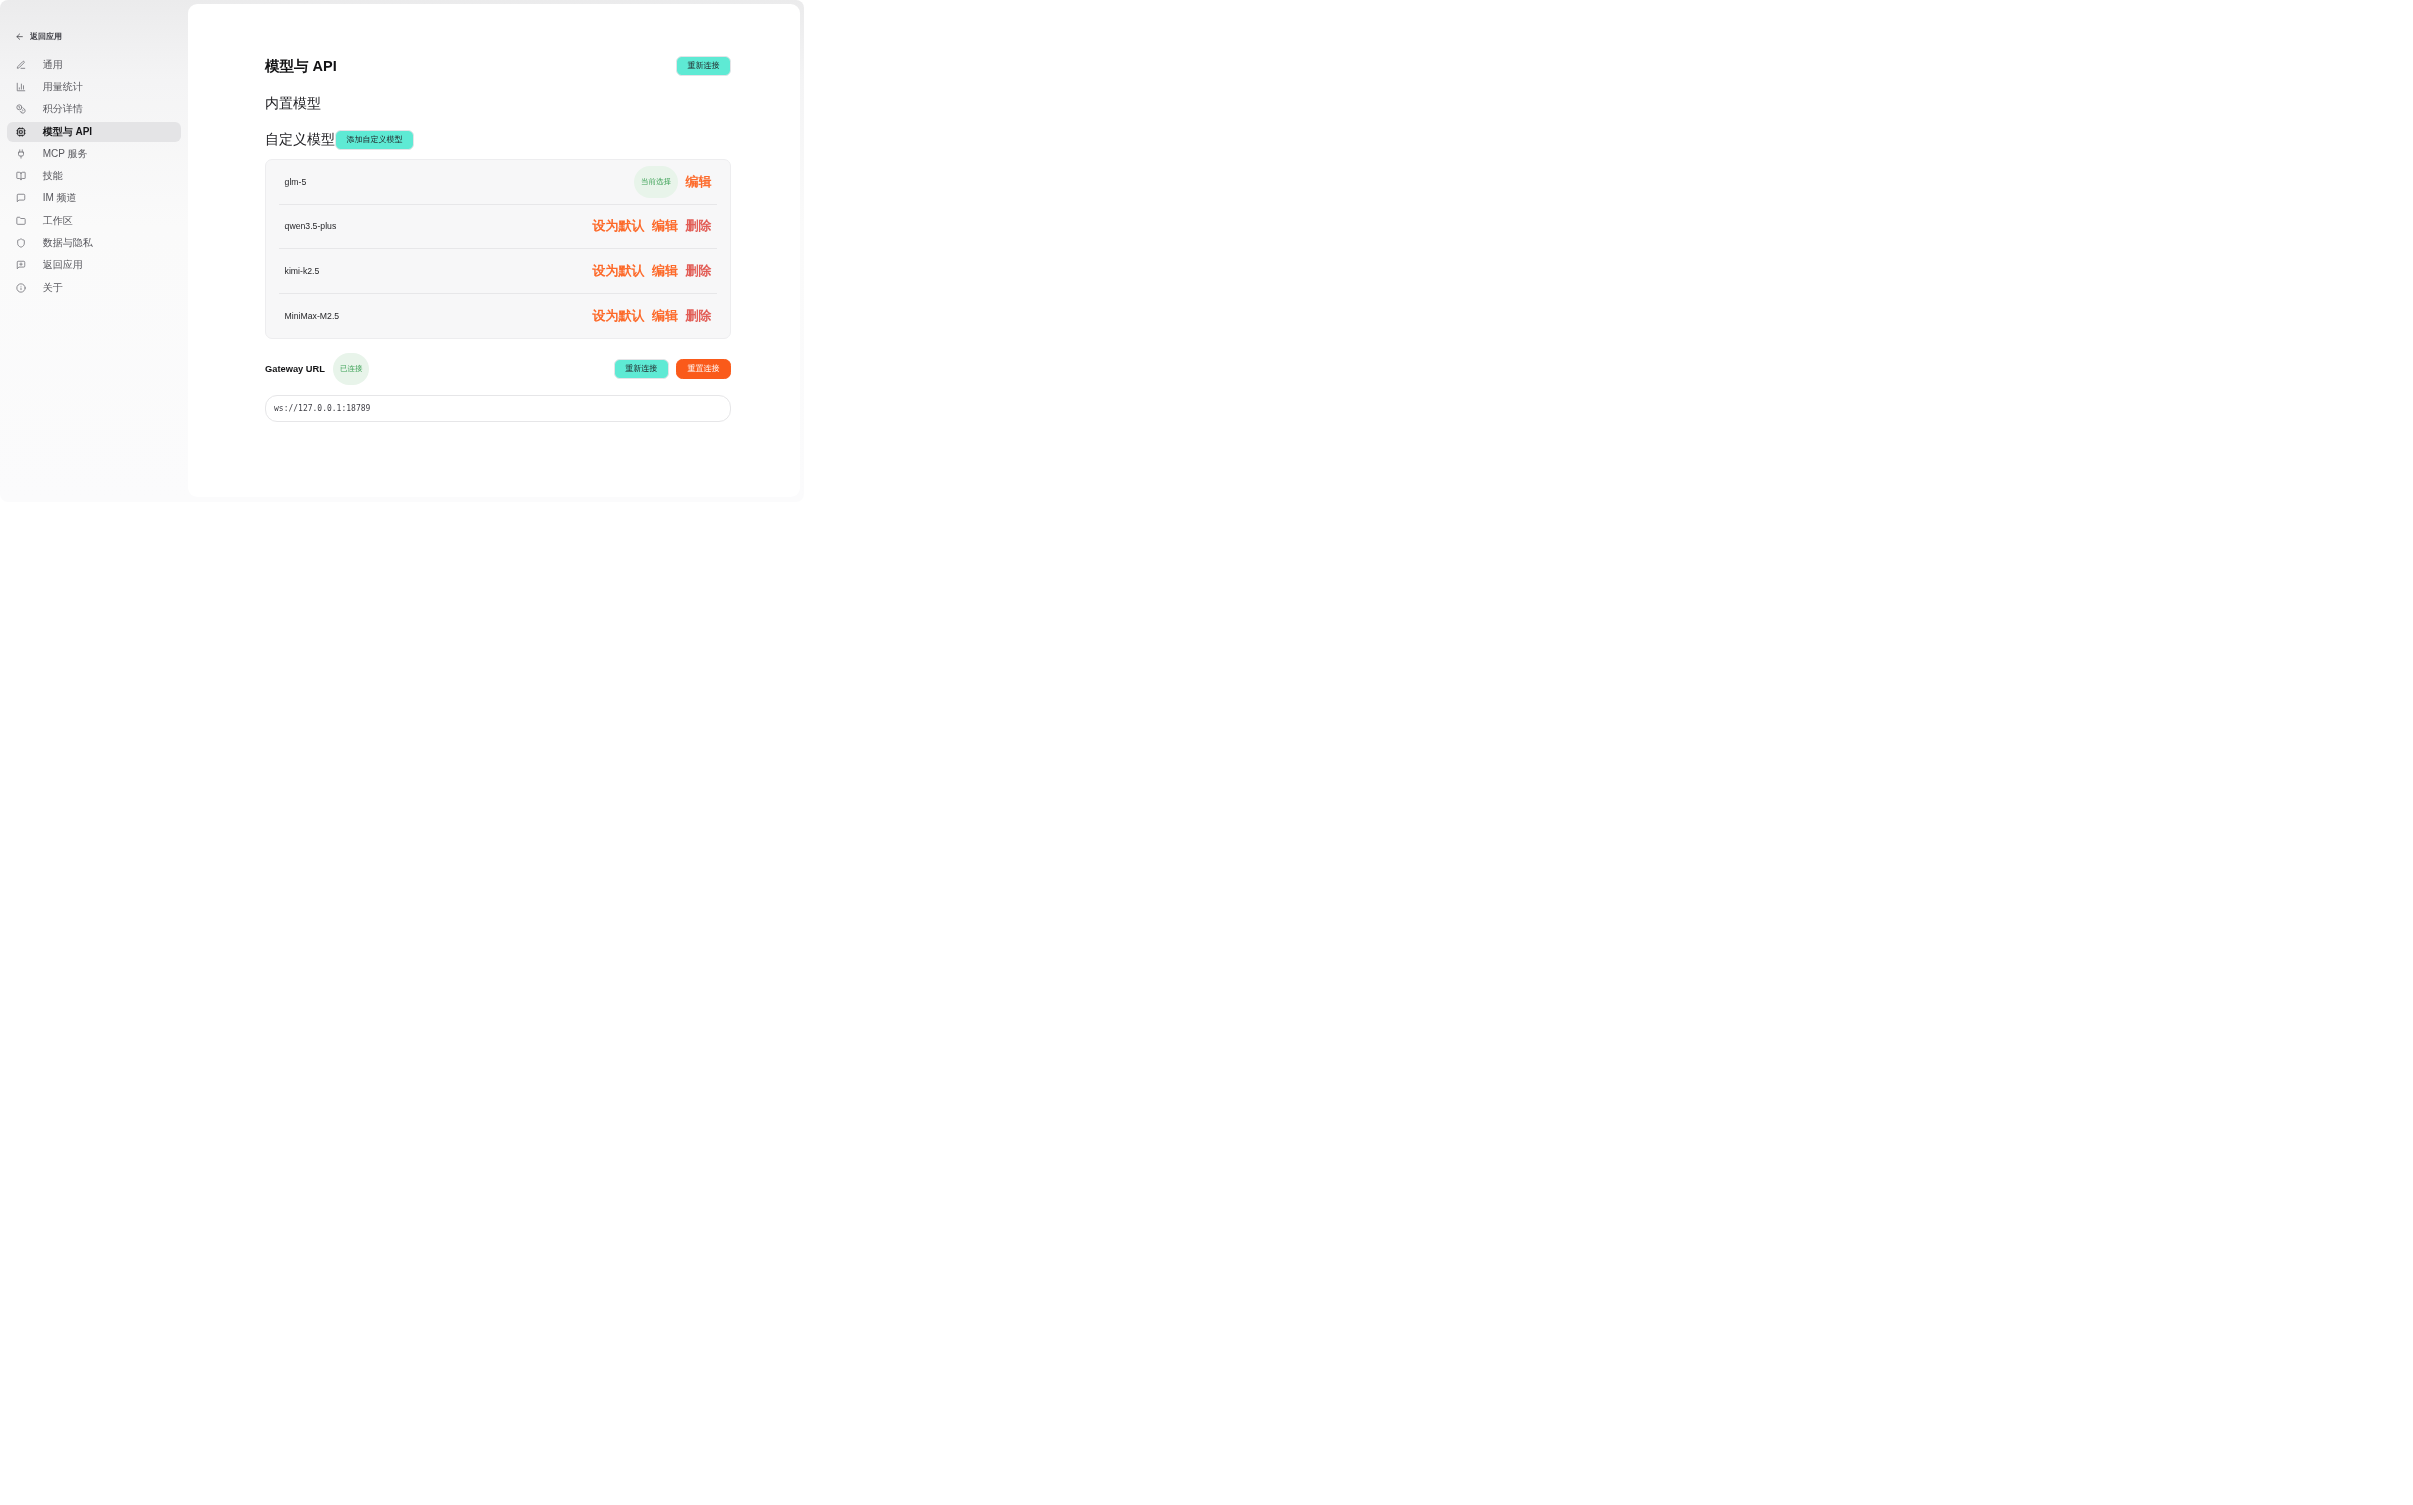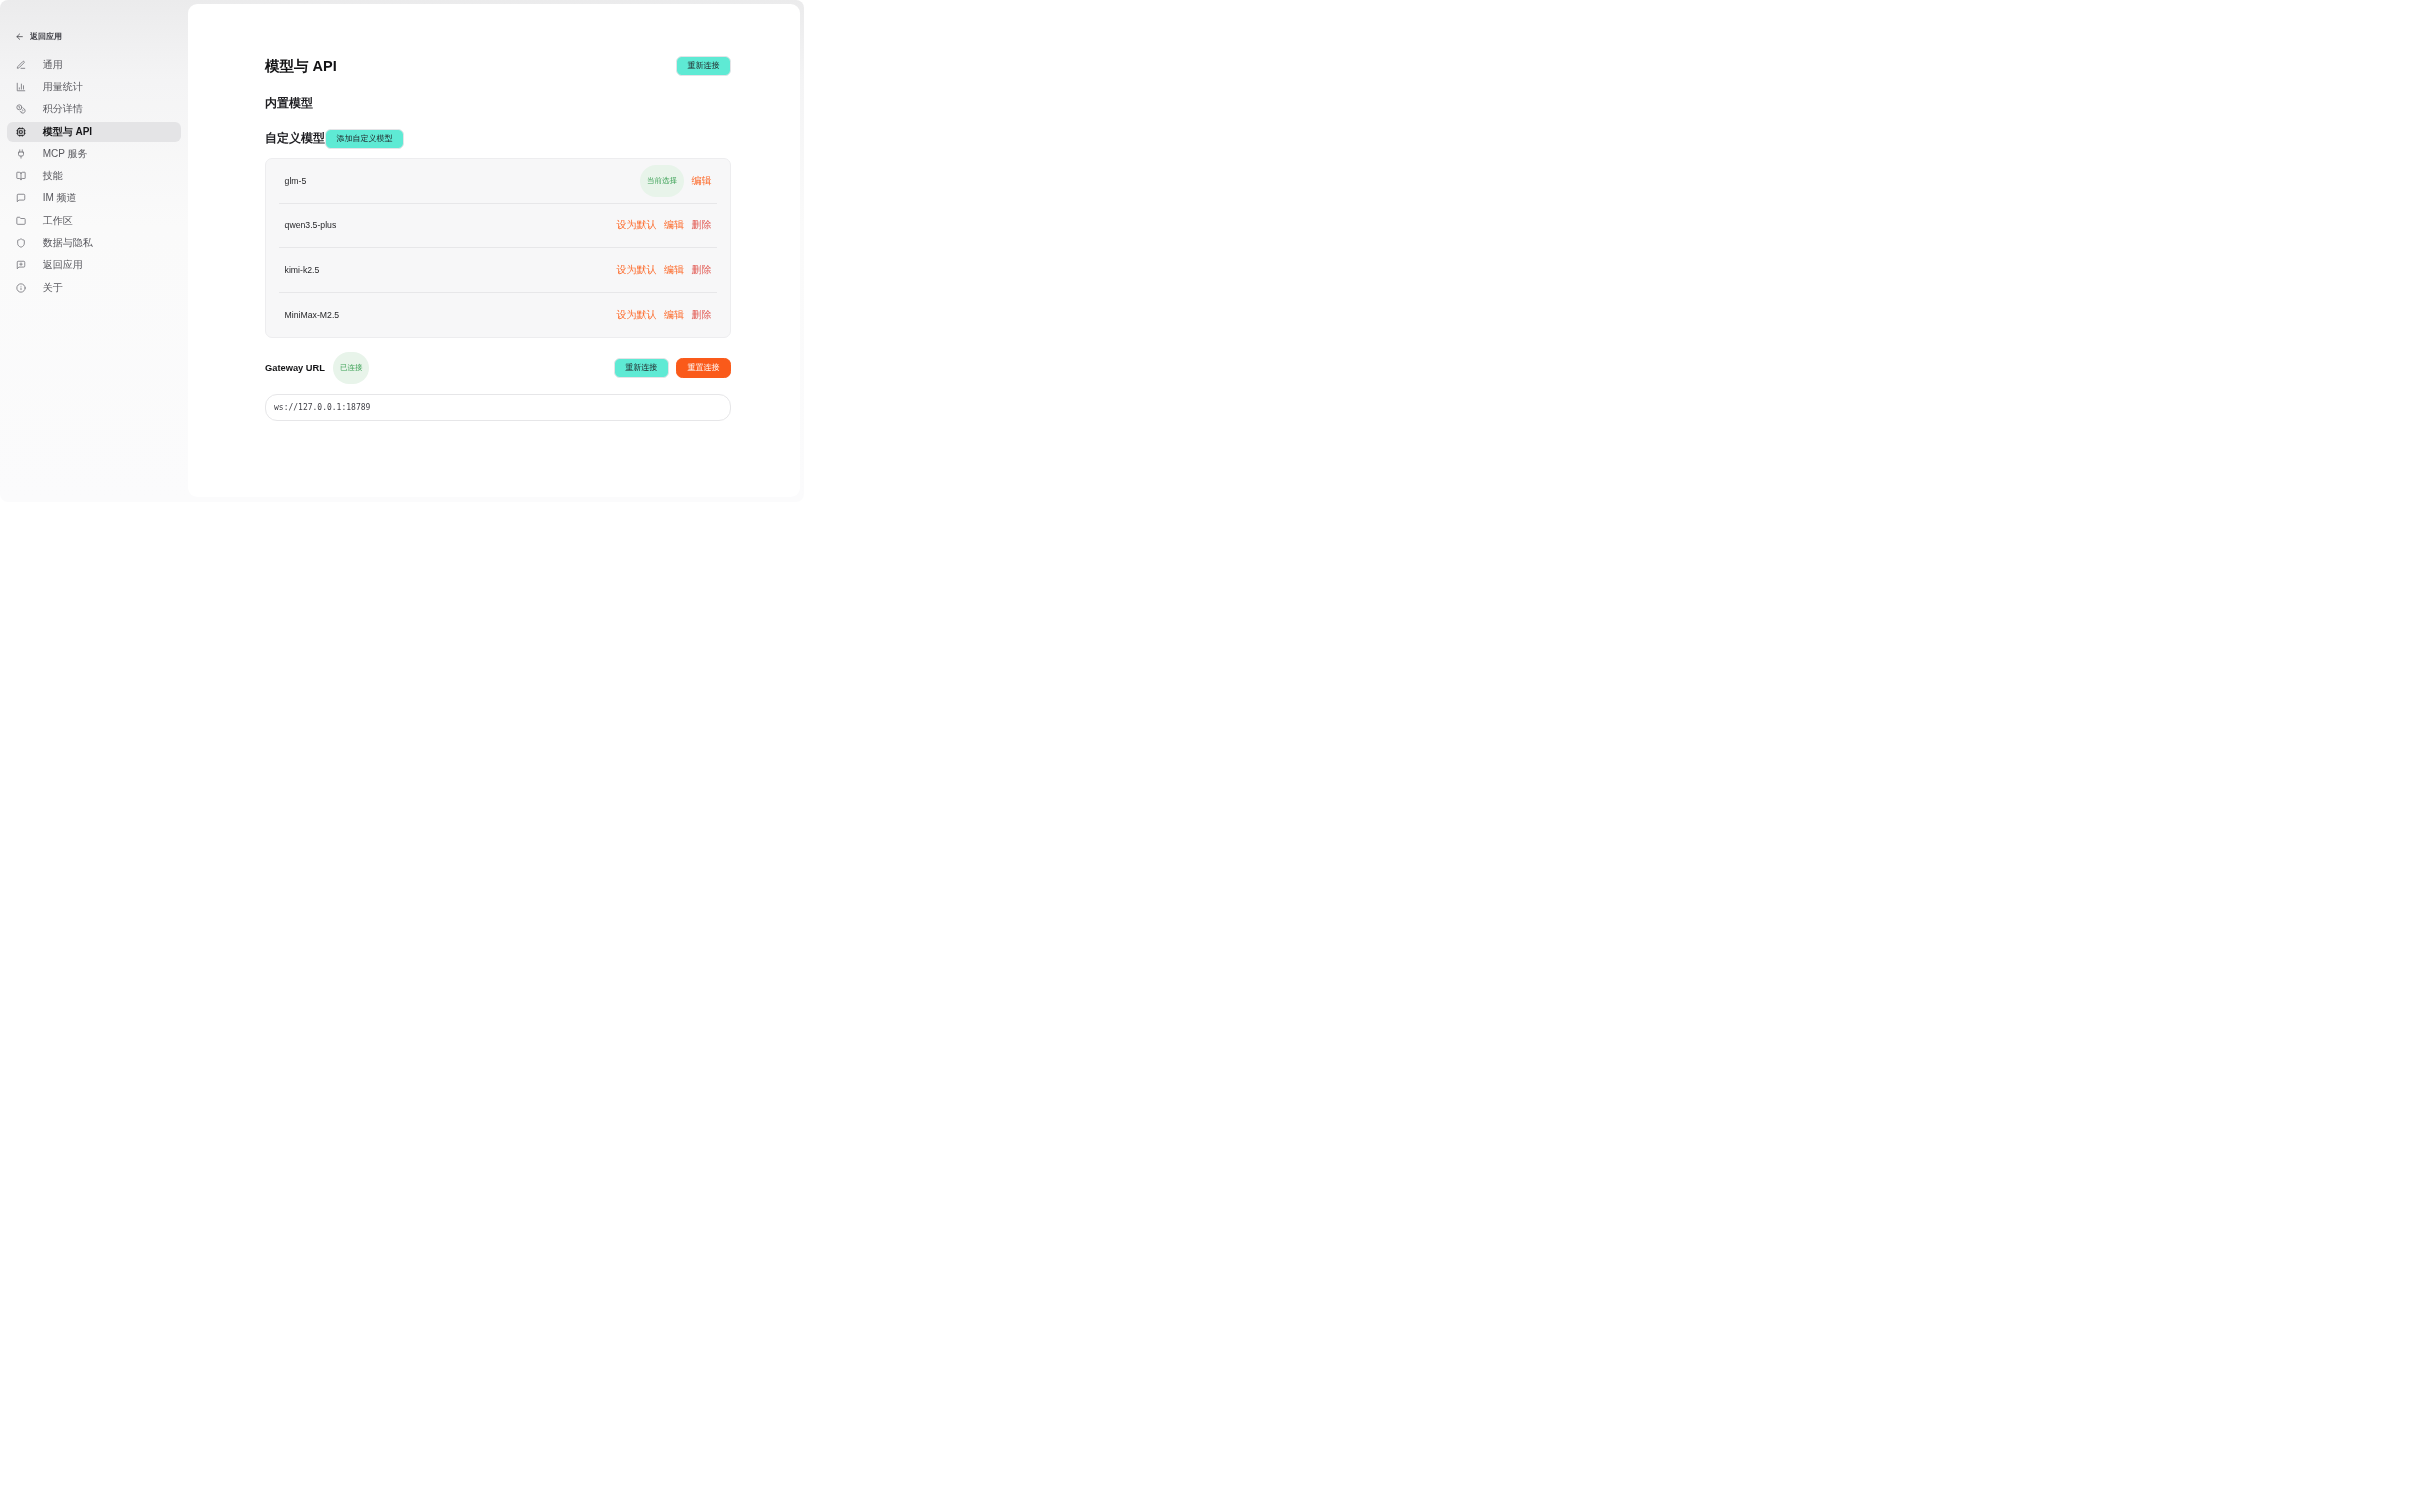--- a/index.html
+++ b/index.html
@@ -56,39 +56,39 @@
     box-sizing:border-box;display:inline-flex;align-items:center;justify-content:center;
     height:20px;padding:0 10.4px;border-radius:5.8px;border:0.6px solid #e4e4e7;
     background:#5eead4;font-size:8px;font-weight:500;color:#1f1f23;cursor:pointer;
     white-space:nowrap;font-family:inherit;
   }
   .btn.primary{
     background:var(--accent-orange,#fa5a1a);border-color:var(--accent-orange,#fa5a1a);
     color:#fff;border-radius:6.4px;
   }
 
-  .section-label{font-size:12px;font-weight:700;color:#1f1f23;}
+  .section-label{font-size:14px;font-weight:400;color:#1f1f23;}
   .builtin-label{margin-top:19px;}
 
   .panel{
     box-sizing:border-box;background:#f7f7f8;border:0.6px solid #ededef;border-radius:7px;
   }
   .builtin-panel{margin-top:8.7px;height:49px;display:flex;align-items:center;padding:0 18.6px;}
   .model-name{font-size:8.7px;font-weight:500;color:#27272a;}
 
   .custom-header{margin-top:17px;display:flex;align-items:center;justify-content:flex-start;}
 
   .custom-panel{margin-top:9.3px;padding:0;}
   .model-row{
     height:44px;display:flex;align-items:center;justify-content:space-between;
     padding:0 18.6px;
   }
   .divider{height:0.6px;background:#e7e7e9;margin:0 12.8px;}
   .row-actions{display:flex;align-items:center;gap:7.5px;}
-  .link{font-size:10px;font-weight:400;cursor:pointer;text-decoration:none;text-align:right;}
+  .link{font-size:13px;font-weight:700;cursor:pointer;text-decoration:none;text-align:right;}
   .link.orange{color:var(--link-orange,#fd6a2a);}
   .link.red{color:var(--delete-red,#e25d56);}
   .badge{
     display:inline-flex;align-items:center;height:32px;padding:0 7px;border-radius:579px;
     font-size:7.5px;font-weight:500;
     background:var(--badge-green-bg,#e8f4ea);color:var(--badge-green-text,#3da257);
   }
 
   .gateway-row{margin-top:14px;display:flex;align-items:center;}
   .gateway-label{font-size:9.3px;font-weight:700;color:#121214;}

